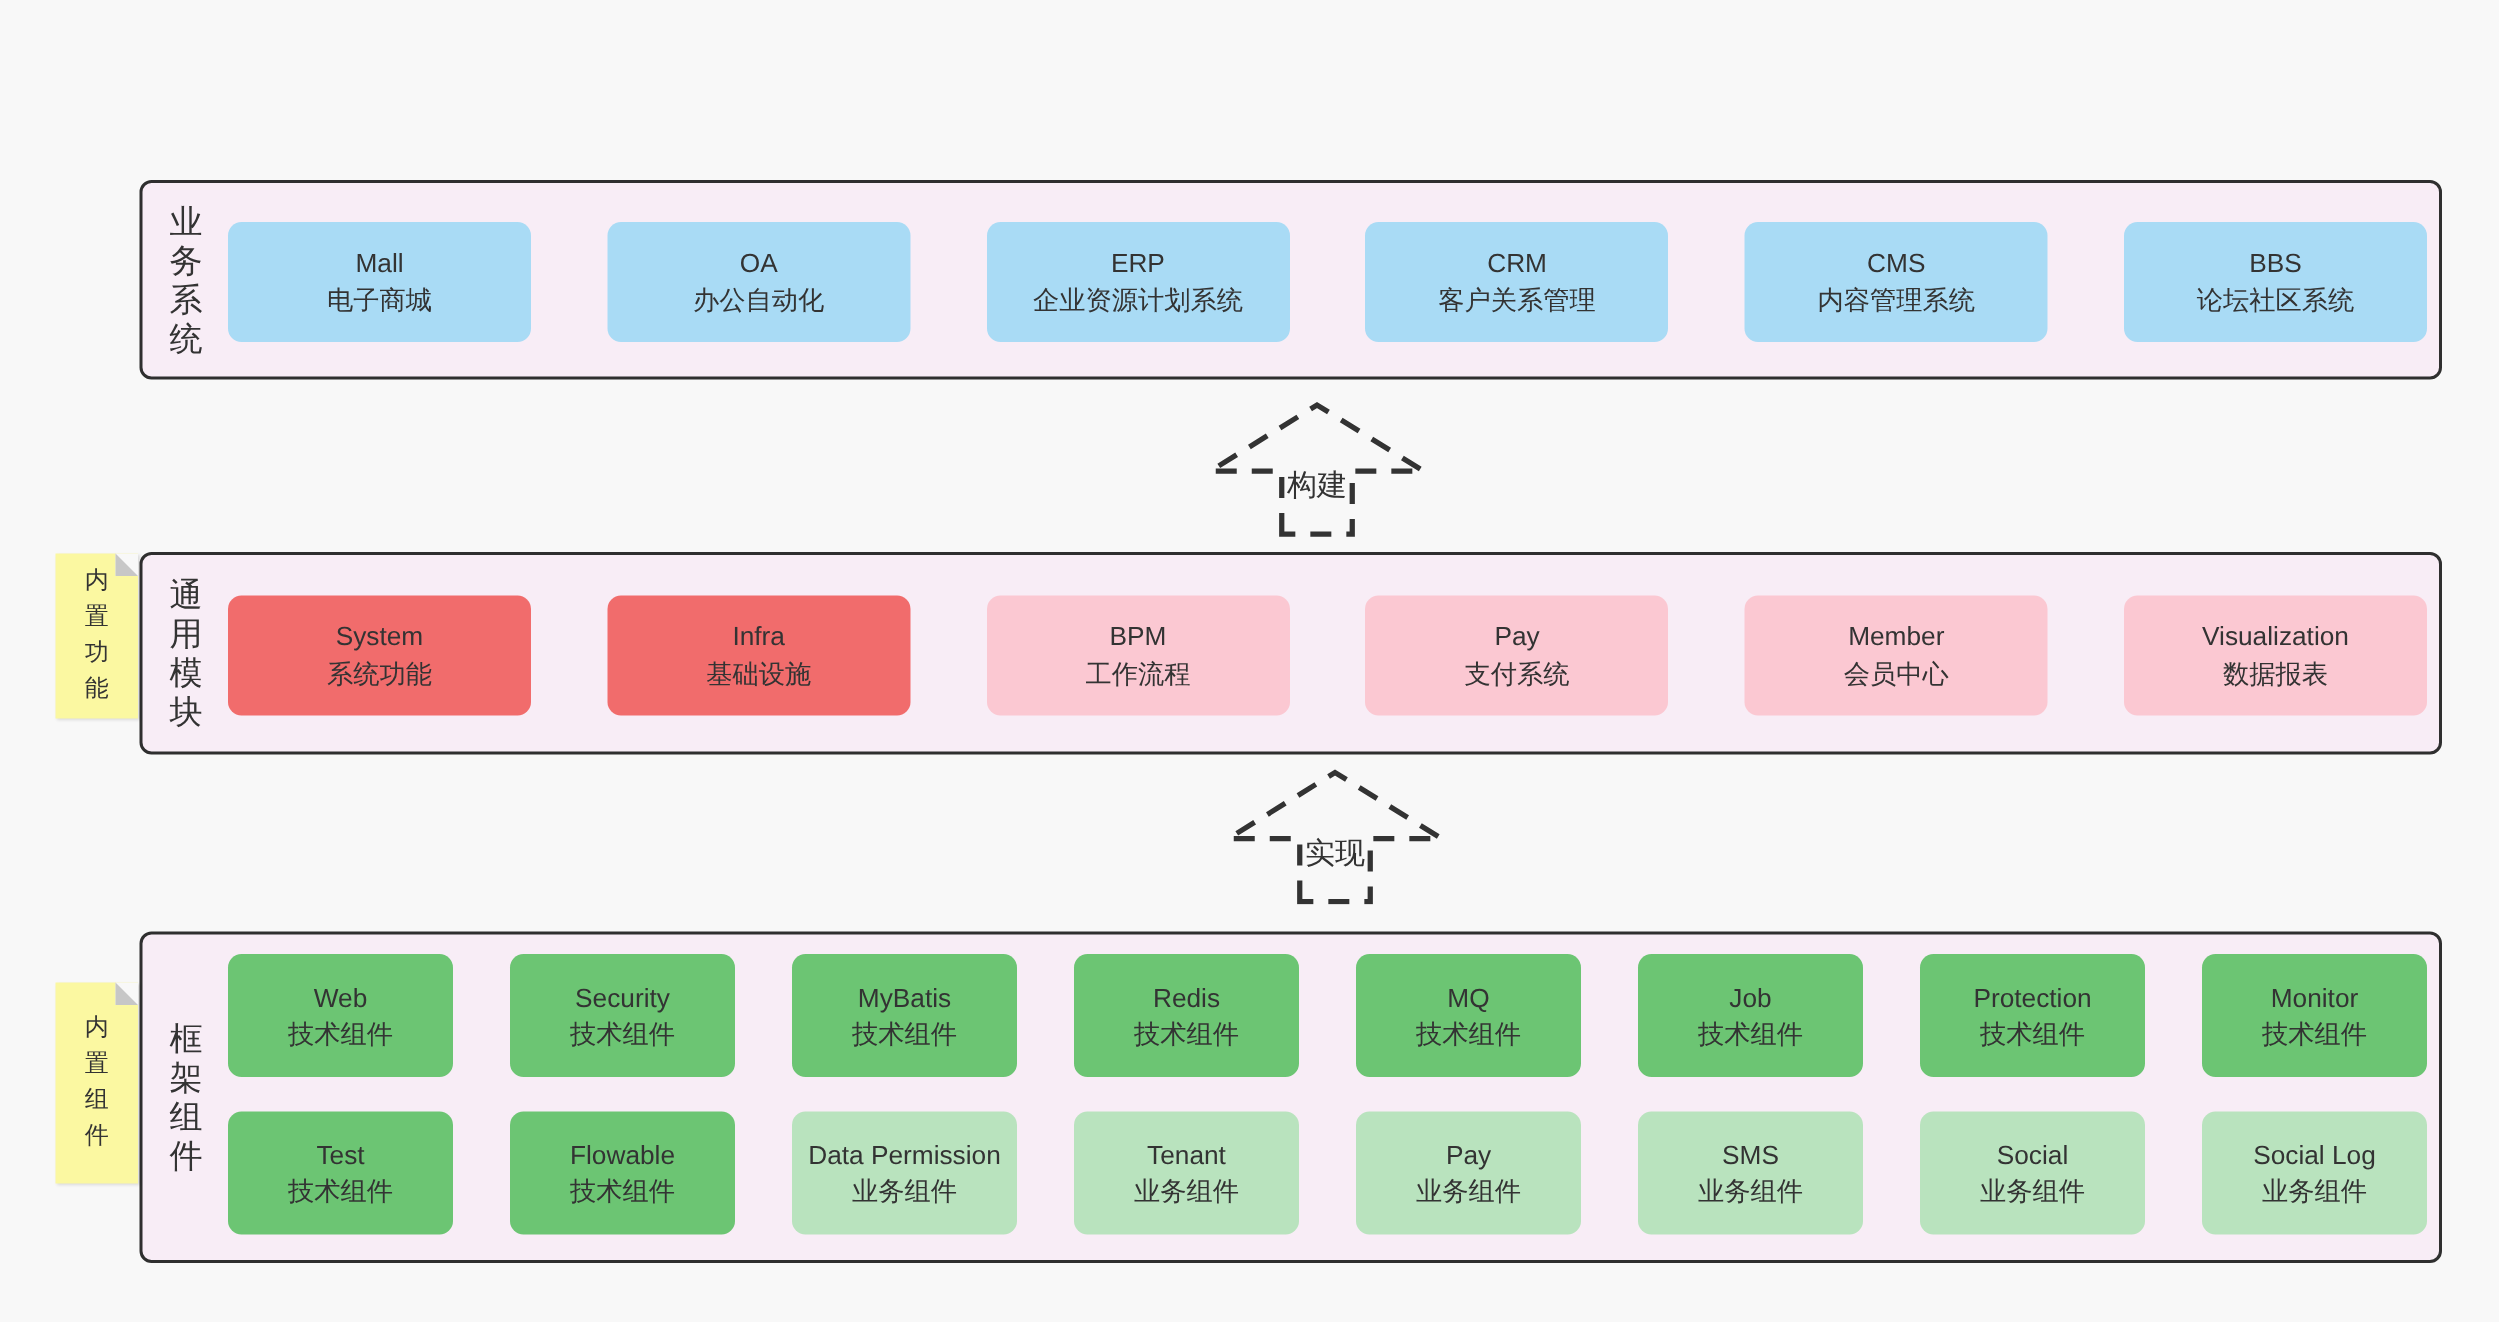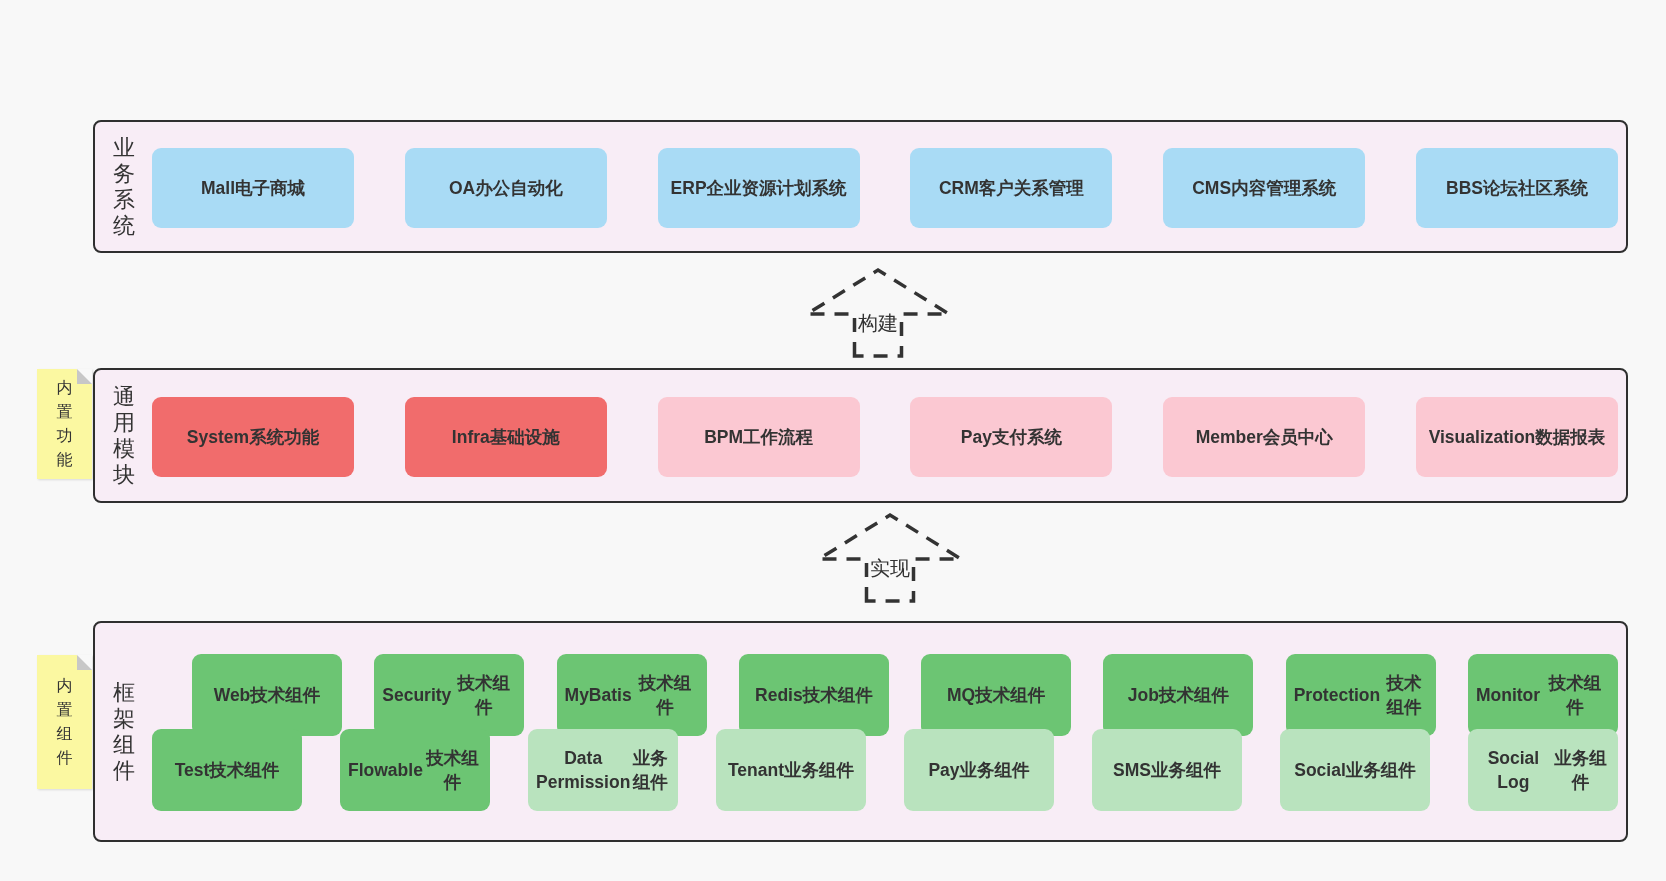--- a/index.html
+++ b/index.html
@@ -26,27 +26,27 @@
     font-size:22px;color:var(--text,#333);
   }
   .vlabel .vchar{line-height:26px;}
 
   .row{
     position:absolute;left:57px;right:8px;
     display:flex;justify-content:space-between;
   }
   .row-business{top:26px;height:80px;}
   .row-modules{top:27px;height:80px;}
-  .row-comp-1{top:31px;height:82px;margin-left:40px;}
-  .row-comp-2{top:106px;height:82px;}
+  .row-comp-1{top:13px;height:82px;}
+  .row-comp-2{top:118px;height:82px;}
 
   .box{
     width:202px;border-radius:9px;box-sizing:border-box;padding:2px 8px;
-    display:flex;flex-direction:row;justify-content:center;align-items:center;
-    text-align:center;font-size:17.5px;line-height:25px;color:var(--text,#333);font-weight:bold;
+    display:flex;flex-direction:column;justify-content:center;align-items:center;
+    text-align:center;font-size:17.5px;line-height:25px;color:var(--text,#333);
   }
   .row-comp-1 .box,.row-comp-2 .box{width:150px;line-height:24px;}
   .v-blue{background:var(--blue,#a9dbf5);}
   .v-red{background:var(--red,#f16c6c);}
   .v-pink{background:var(--pink,#fbc8d2);}
   .v-green{background:var(--green,#6cc573);}
   .v-lightgreen{background:var(--light-green,#b9e3be);}
 
   .sticky{
     position:absolute;left:37px;width:55px;z-index:2;

